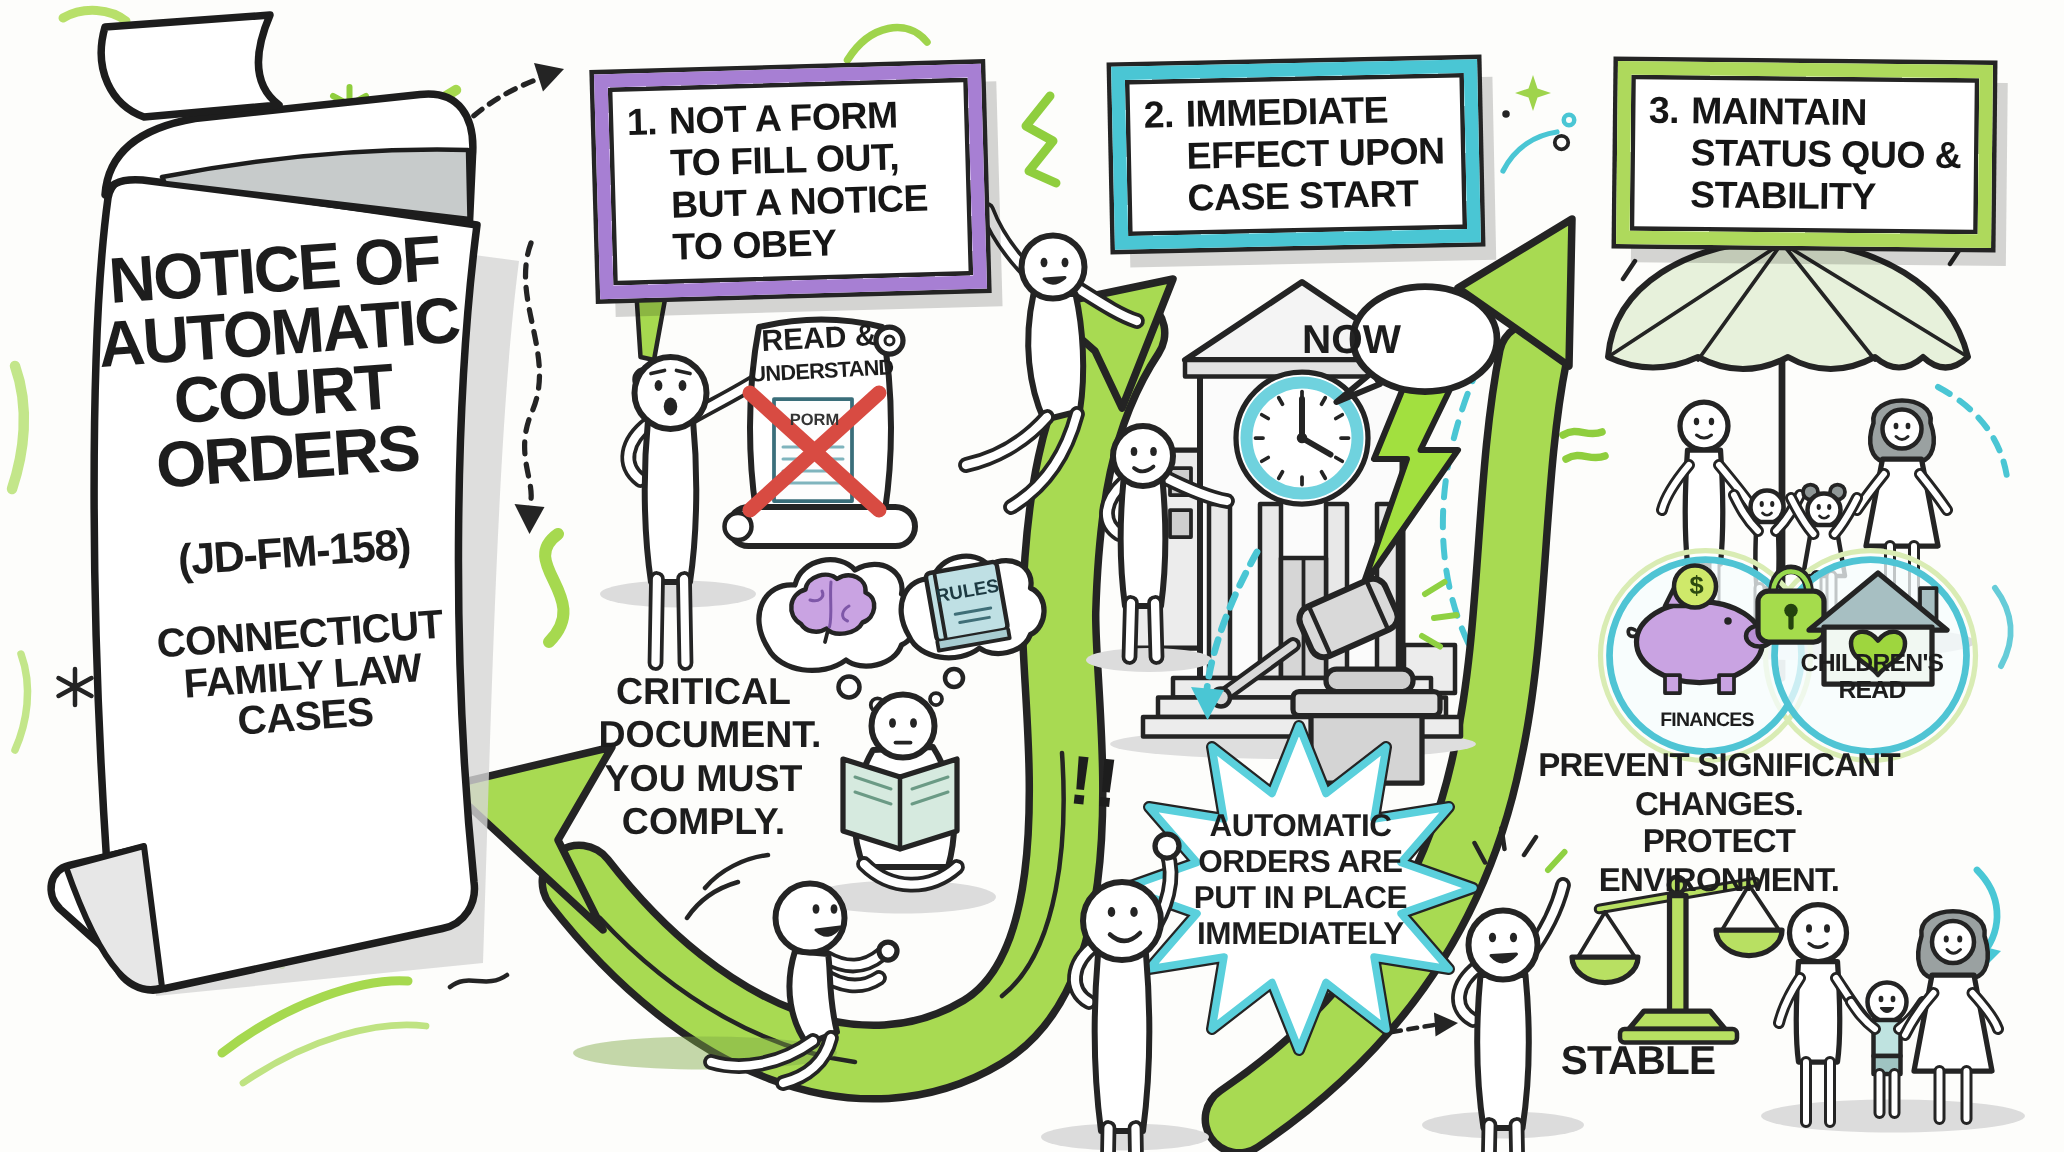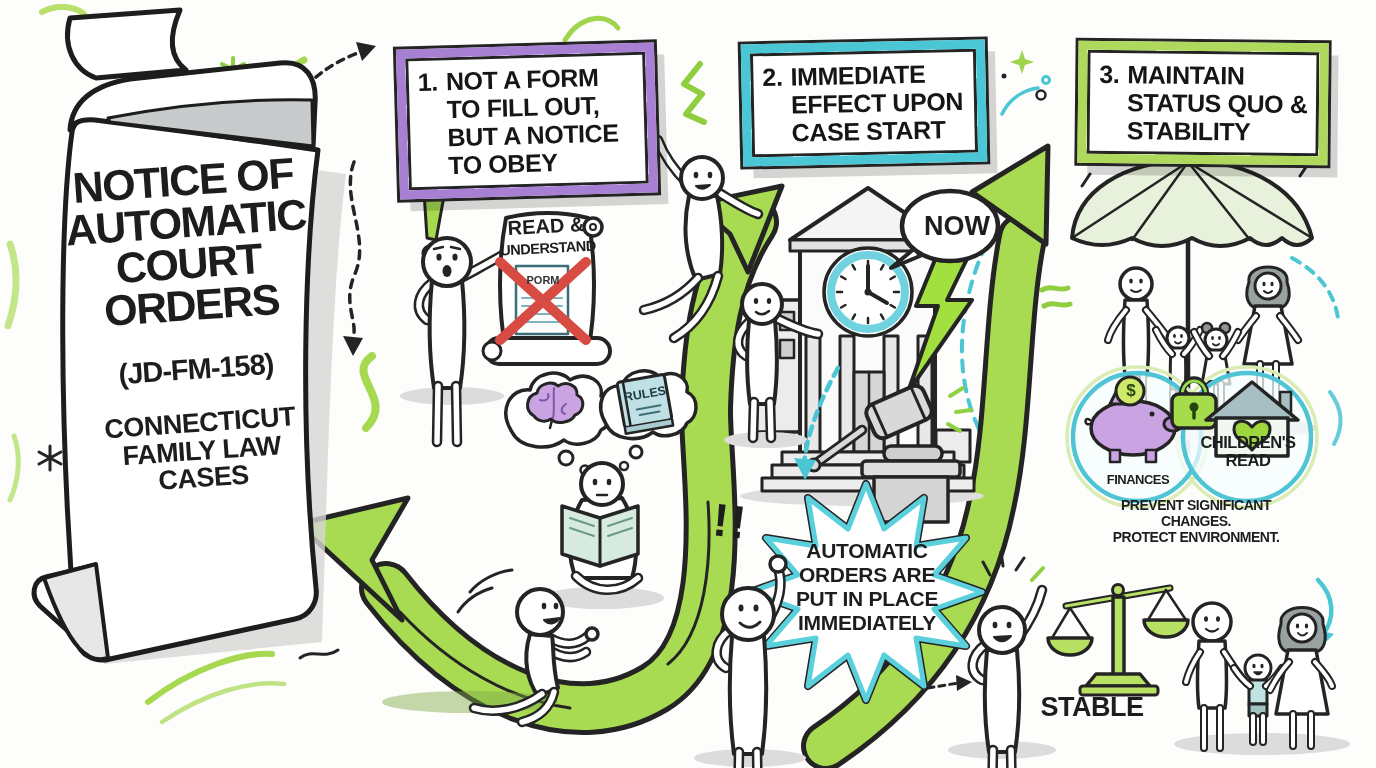--- a/index.html
+++ b/index.html
@@ -22,27 +22,27 @@
   .step1{left:398px;top:46px;width:258px;border:9px solid #a77fd3;transform:rotate(-1.6deg);}
   .step2{left:742px;top:42px;width:244px;border:9px solid #4ac6d4;transform:rotate(-1.2deg);}
   .step3{left:1078px;top:42px;width:250px;border:9px solid #aed95c;transform:rotate(.6deg);}
   
   .read1{left:498px;top:215px;width:96px;font-size:20px;transform:rotate(-3deg);}
   .read2{left:487px;top:240px;width:122px;font-size:14.5px;letter-spacing:-.5px;transform:rotate(-3deg);}
   .porm{left:516px;top:274px;width:54px;font-size:11px;color:#333;}
   .critical{left:399px;top:447px;width:140px;font-size:25px;line-height:1.16;}
   .rules{left:617px;top:387px;width:56px;font-size:12.5px;transform:rotate(-10deg);color:#1d3a42;}
   
-  .now{left:922px;top:211px;width:70px;font-size:27px;}
+  .now{left:866px;top:211px;width:70px;font-size:27px;}
   .burst{left:785px;top:539px;width:164px;font-size:21px;line-height:1.14;letter-spacing:-.3px;}
   .bangbang{left:713px;top:494px;font-size:46px;transform:rotate(6deg);letter-spacing:2px;}
   
   .finances{left:1095px;top:472px;width:86px;font-size:13px;letter-spacing:-.5px;}
   .children{left:1197px;top:433px;width:102px;font-size:16.5px;line-height:1.12;letter-spacing:-.5px;}
-  .prevent{left:1067px;top:497px;width:258px;font-size:14px;line-height:1.16;letter-spacing:-.5px;}
+  .prevent{left:1017px;top:497px;width:258px;font-size:22px;line-height:1.16;letter-spacing:-.5px;}
   .stable{left:1040px;top:692px;width:104px;font-size:27px;letter-spacing:-.5px;}
   .coin-sym{left:1119px;top:381px;width:24px;font-size:17px;color:#2c4a10;}
 </style>
 </head>
 <body>
 
 <div class="canvas">
 
 <svg class="art" width="1376" height="768" viewBox="0 0 1376 768">
 <g stroke-linecap="round" stroke-linejoin="round" fill="none">
@@ -508,20 +508,24 @@
   <span class="txt">IMMEDIATE EFFECT UPON CASE START</span>
 </div>
 <div class="step-box step3">
   <span class="num">3.</span>
   <span class="txt">MAINTAIN STATUS QUO &amp; STABILITY</span>
 </div>
 
 <div class="hd ctr read1">READ &amp;</div>
 <div class="hd ctr read2">UNDERSTAND</div>
 <div class="hd ctr porm">PORM</div>
+<div class="hd ctr critical">CRITICAL
+DOCUMENT.
+YOU MUST
+COMPLY.</div>
 <div class="hd ctr rules">RULES</div>
 
 <div class="hd ctr now">NOW</div>
 <div class="hd ctr burst">AUTOMATIC
 ORDERS ARE
 PUT IN PLACE
 IMMEDIATELY</div>
 <div class="hd bangbang">!!</div>
 
 <div class="hd ctr finances">FINANCES</div>

